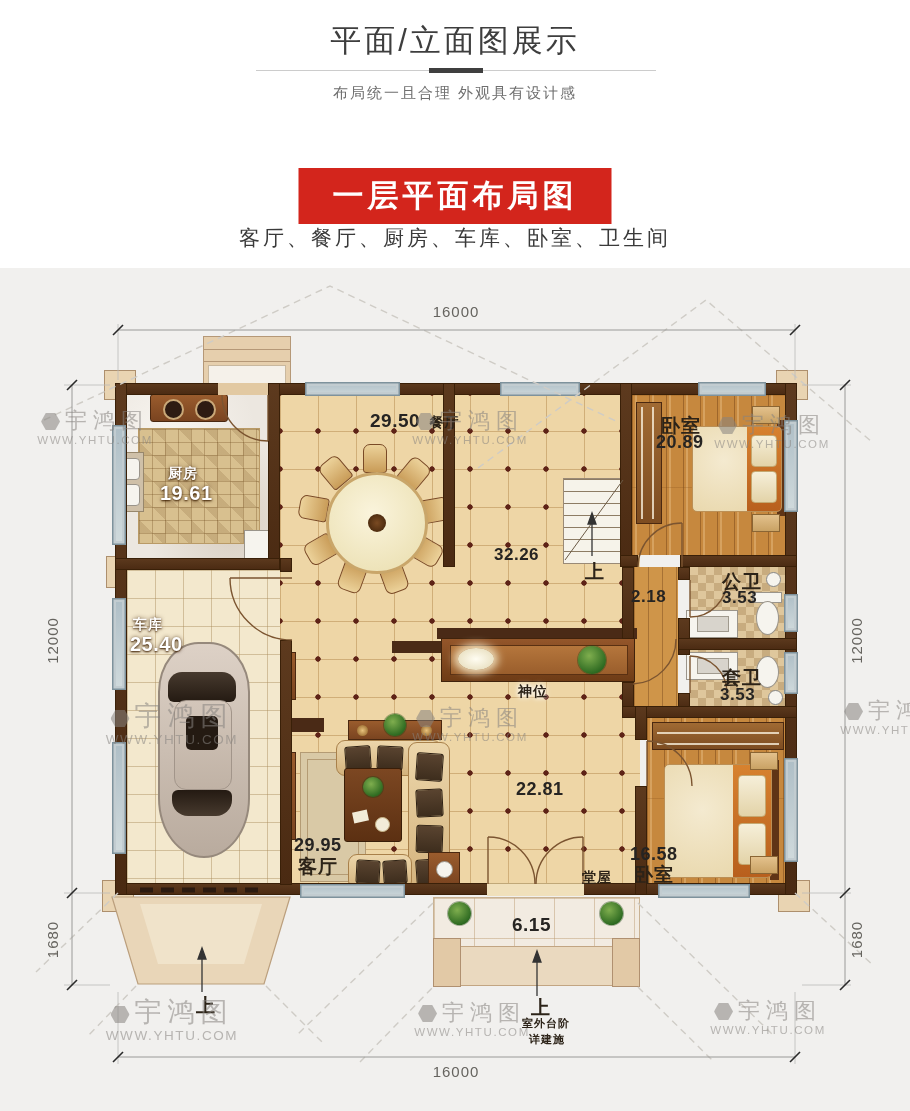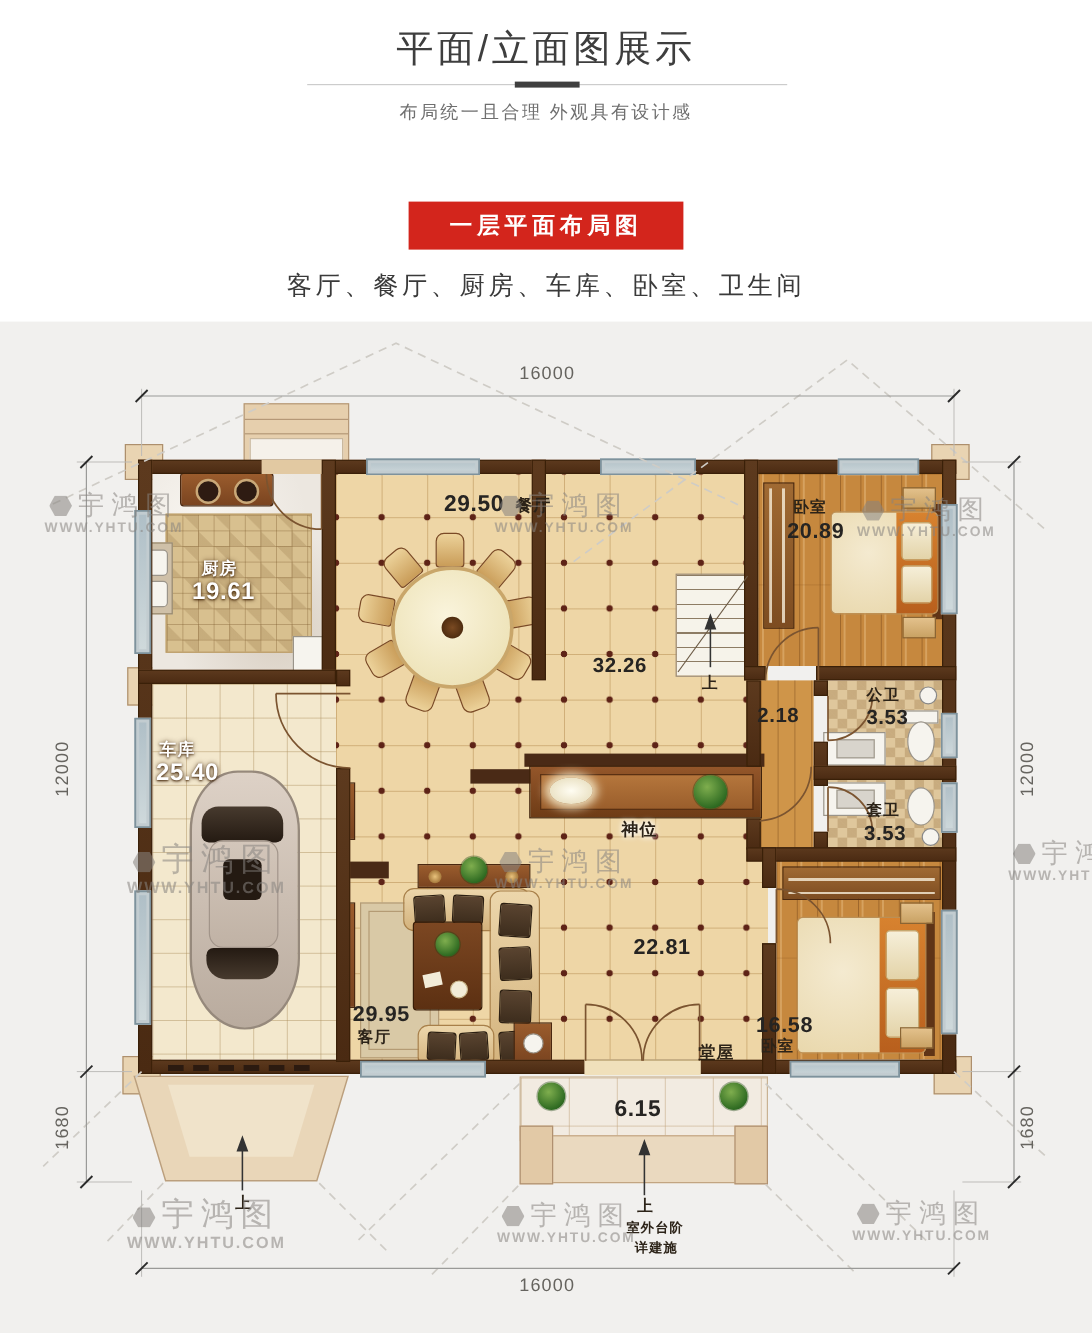--- a/index.html
+++ b/index.html
@@ -56,41 +56,41 @@
   .cush{position:absolute;background:linear-gradient(#5a4430,#3d2d1d);border-radius:3px;border:1px solid #2c1f12;}
   .sofa{background:linear-gradient(#ecd6ab,#d3b27c);border:1px solid #a8804a;border-radius:9px;z-index:14;}
   .bed{background:radial-gradient(circle at 35% 40%,#f4ead0,#e6d3a3);border:1px solid #bb8f55;border-radius:5px;z-index:14;}
   .blank{background:linear-gradient(#d7822f,#b85f1d);border-radius:0 4px 4px 0;}
   .pill{background:linear-gradient(#f6efd9,#e3d3a8);border:1px solid #c5a870;border-radius:4px;}
   .nstand{background:linear-gradient(#e3c18c,#c9a264);border:1px solid #8a6534;z-index:15;}
   .ward{background:linear-gradient(#a06a33,#7d4c21);border:1px solid #4a2810;z-index:14;}
   .ward>div{position:absolute;inset:4px;background-image:repeating-linear-gradient(90deg,rgba(255,248,230,.75) 0 2px,transparent 2px 11px);}
   .ward.h>div{background-image:repeating-linear-gradient(0deg,rgba(255,248,230,.75) 0 2px,transparent 2px 11px);}
   
-  .lbl{z-index:52;font-size:13px;font-weight:700;color:#2c2318;letter-spacing:1px;white-space:nowrap;line-height:1.1;}
+  .lbl{z-index:52;font-size:19px;font-weight:700;color:#2c2318;letter-spacing:1px;white-space:nowrap;line-height:1.1;}
   .num{z-index:52;font-size:18px;font-weight:700;color:#262422;letter-spacing:.5px;white-space:nowrap;line-height:1;}
   .wl{color:#ffffff;text-shadow:0 1px 2px rgba(60,30,0,.95),0 0 4px rgba(60,30,0,.65);}
   .dim{z-index:52;font-size:15px;color:#66645f;letter-spacing:1px;text-align:center;white-space:nowrap;}
   .vdim{width:80px;transform:rotate(-90deg);transform-origin:center;}
   .note{z-index:52;font-size:11px;font-weight:700;color:#2c2318;letter-spacing:1px;white-space:nowrap;}
   
   .wm{position:absolute;z-index:60;color:rgba(134,131,127,.55);text-align:center;line-height:1.2;pointer-events:none;white-space:nowrap;}
   .wm b{font-size:22px;letter-spacing:6px;font-weight:400;}
-  .wm i{display:block;font-style:normal;font-size:11.5px;letter-spacing:1.6px;font-weight:700;}
+  .wm i{display:block;font-style:normal;font-size:11.5px;letter-spacing:1.6px;font-weight:400;}
   .wm.lg b{font-size:27px;}
   .wm.lg i{font-size:13.5px;}
   .wm-hex{display:inline-block;width:19px;height:17px;background:currentColor;
      clip-path:polygon(25% 0,75% 0,100% 50%,75% 100%,25% 100%,0 50%);vertical-align:-2px;margin-right:5px;}
   
   .title{left:0;top:20px;width:910px;text-align:center;font-size:31px;color:#3e3e3e;letter-spacing:3px;font-weight:500;z-index:5;}
   .subtitle{left:0;top:84px;width:910px;text-align:center;font-size:15px;color:#6f6f6f;letter-spacing:2px;z-index:5;}
   .divline{left:256px;top:70px;width:400px;height:1px;background:#cccccc;z-index:5;}
   .divdark{left:429px;top:68px;width:54px;height:5px;background:#3f3f3f;z-index:6;}
   .banner{left:455px;top:168px;transform:translateX(-50%);background:#d3251c;color:#fff;
-     font-size:19px;font-weight:700;letter-spacing:4px;padding:7px 34px;z-index:5;}
+     font-size:31px;font-weight:700;letter-spacing:4px;padding:7px 34px;z-index:5;}
   .intro{left:0;top:224px;width:910px;text-align:center;font-size:21px;color:#3a3a3a;letter-spacing:3px;font-weight:500;z-index:5;}
 </style>
 </head>
 <body>
 
 <div class="a title">平面/立面图展示</div>
 <div class="a divline"></div>
 <div class="a divdark"></div>
 <div class="a subtitle">布局统一且合理  外观具有设计感</div>
 <div class="a banner">一层平面布局图</div>
@@ -380,21 +380,21 @@
 <div class="a num" style="left:720px;top:686px;font-size:17px;">3.53</div>
 
 <div class="a lbl wl" style="left:133px;top:617px;font-size:14px;">车库</div>
 <div class="a num wl" style="left:130px;top:634px;font-size:20px;">25.40</div>
 
 <div class="a lbl" style="left:518px;top:684px;font-size:14px;text-shadow:0 0 4px #fff,0 0 6px #fff;">神位</div>
 
 <div class="a num" style="left:294px;top:836px;">29.95</div>
 <div class="a lbl" style="left:298px;top:857px;">客厅</div>
 
-<div class="a num" style="left:528px;top:780px;">22.81</div>
+<div class="a num" style="left:516px;top:780px;">22.81</div>
 
 <div class="a num" style="left:630px;top:845px;">16.58</div>
 <div class="a lbl" style="left:634px;top:865px;">卧室</div>
 
 <div class="a lbl" style="left:582px;top:870px;font-size:14px;">堂屋</div>
 
 <div class="a num" style="left:512px;top:915px;font-size:19px;">6.15</div>
 <div class="a lbl" style="left:531px;top:998px;">上</div>
 <div class="a lbl" style="left:196px;top:996px;">上</div>
 <div class="a note" style="left:522px;top:1016px;">室外台阶</div>

